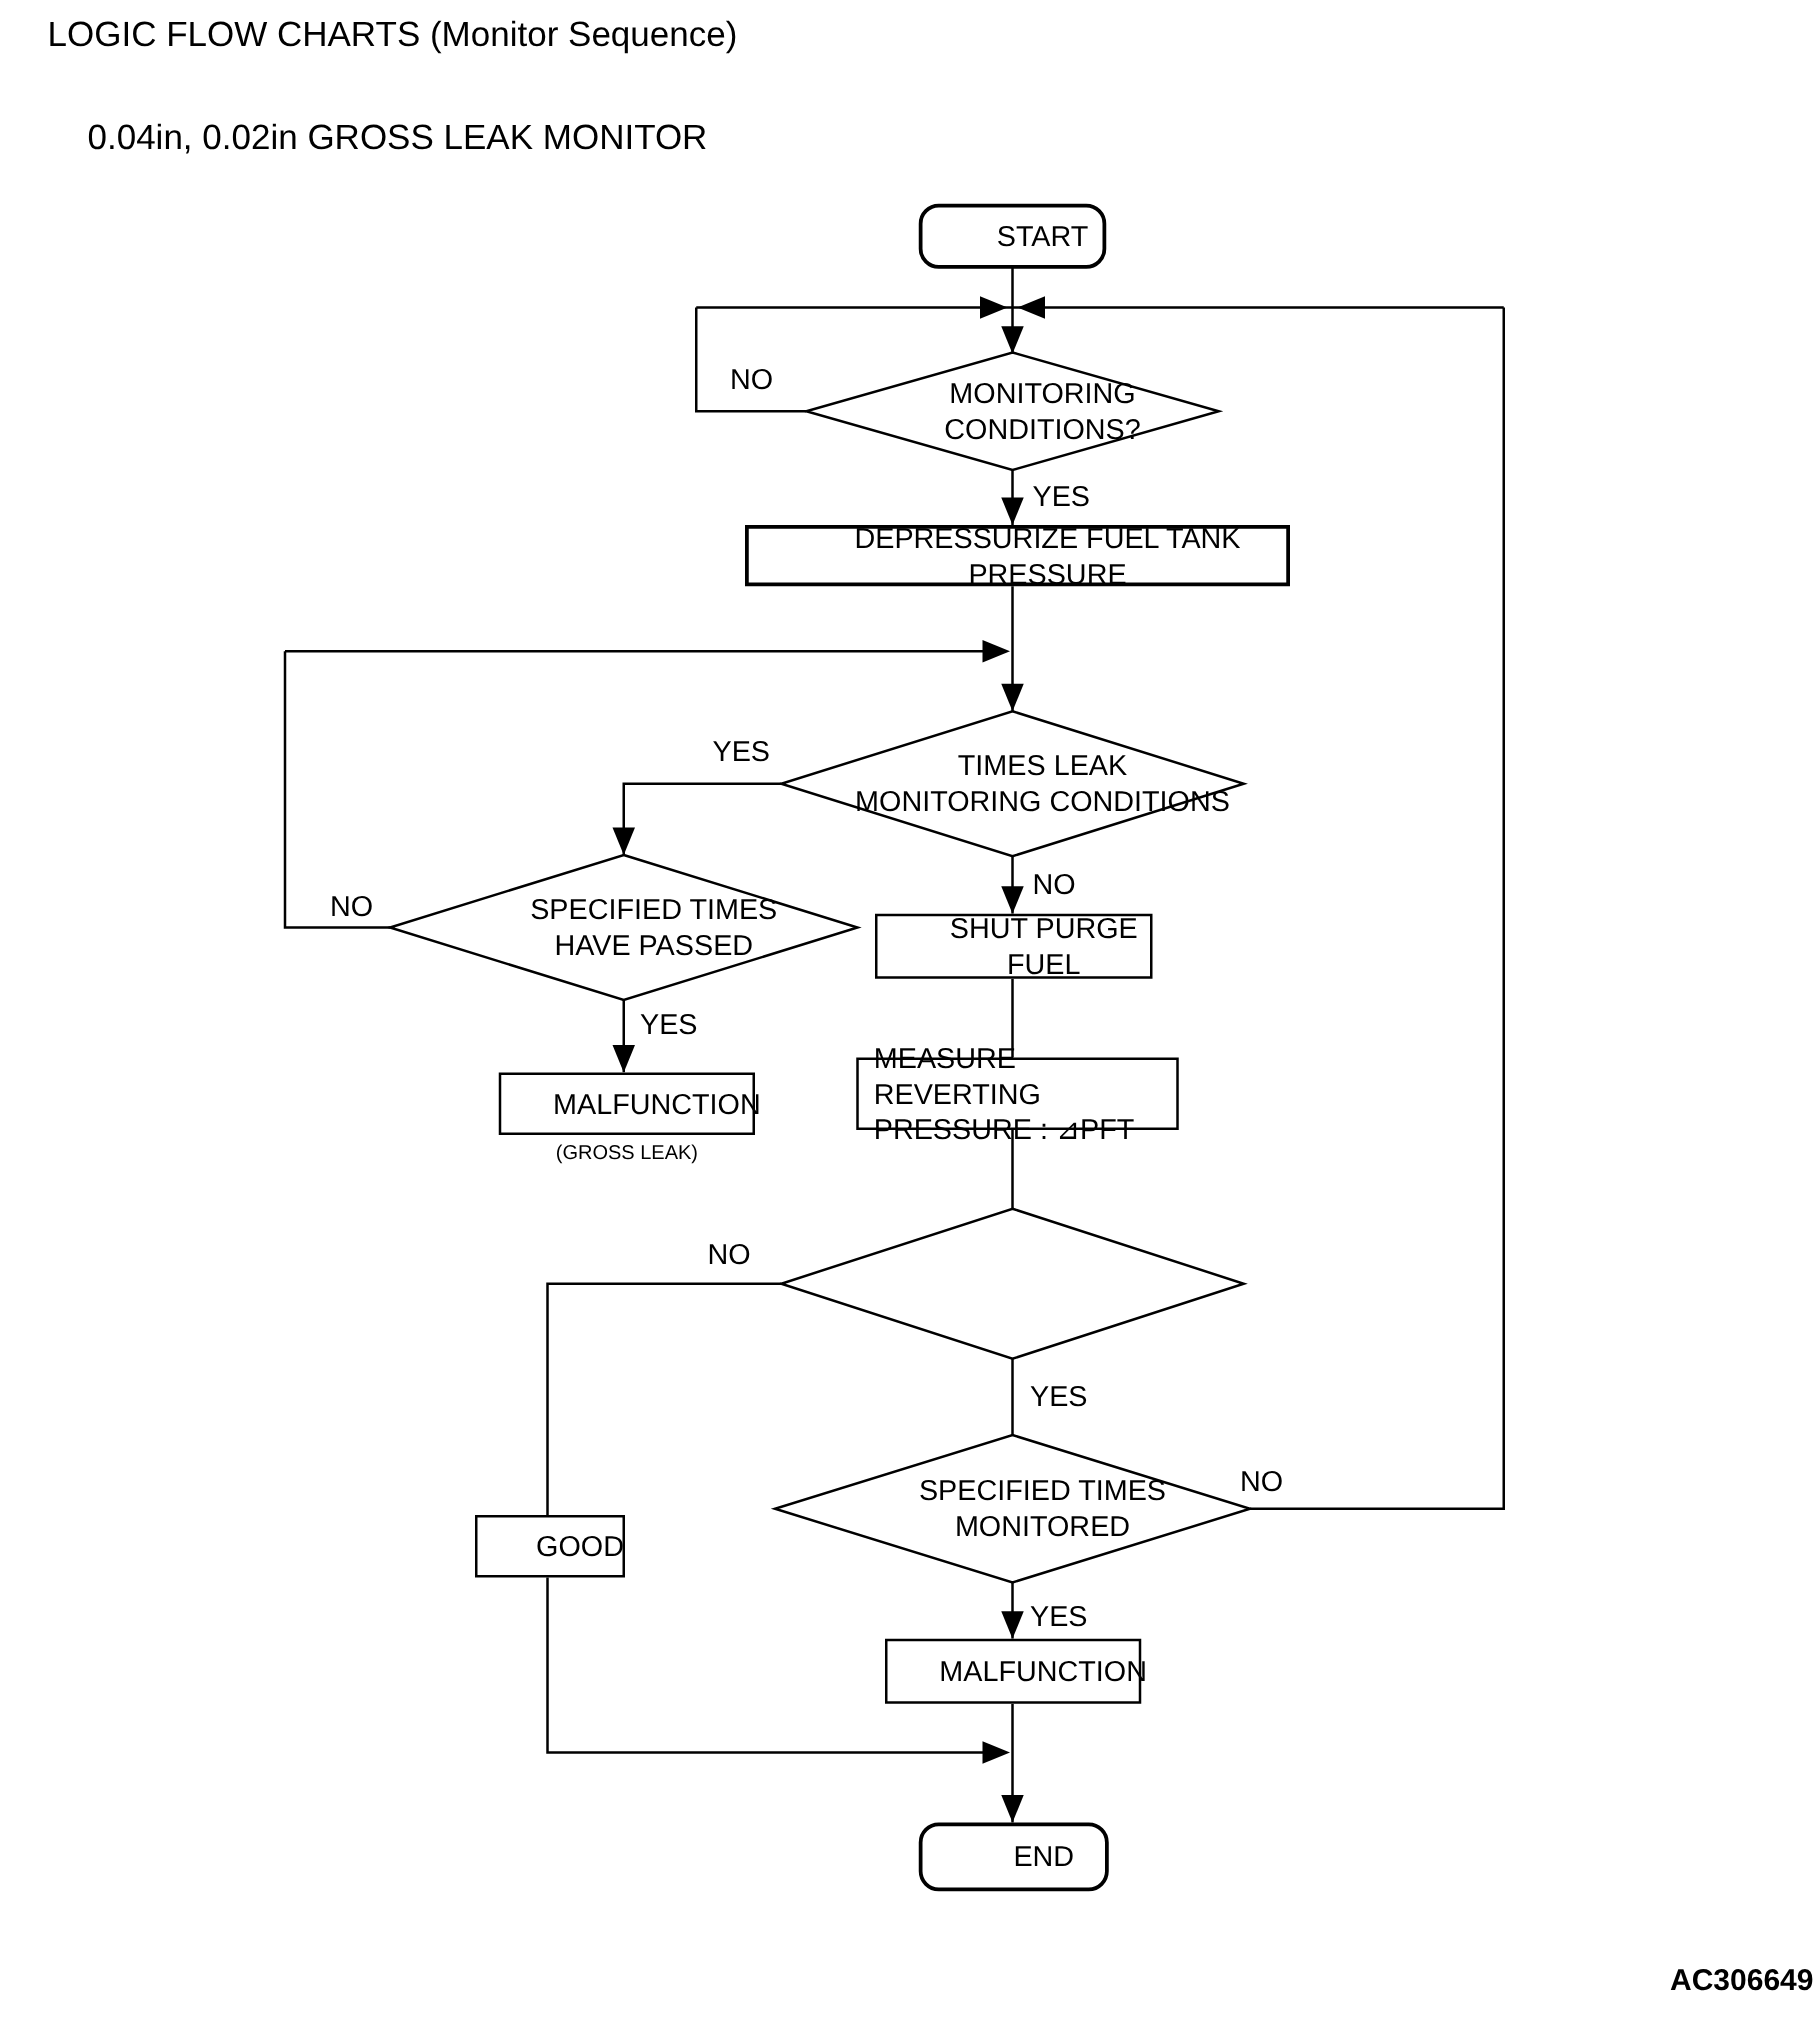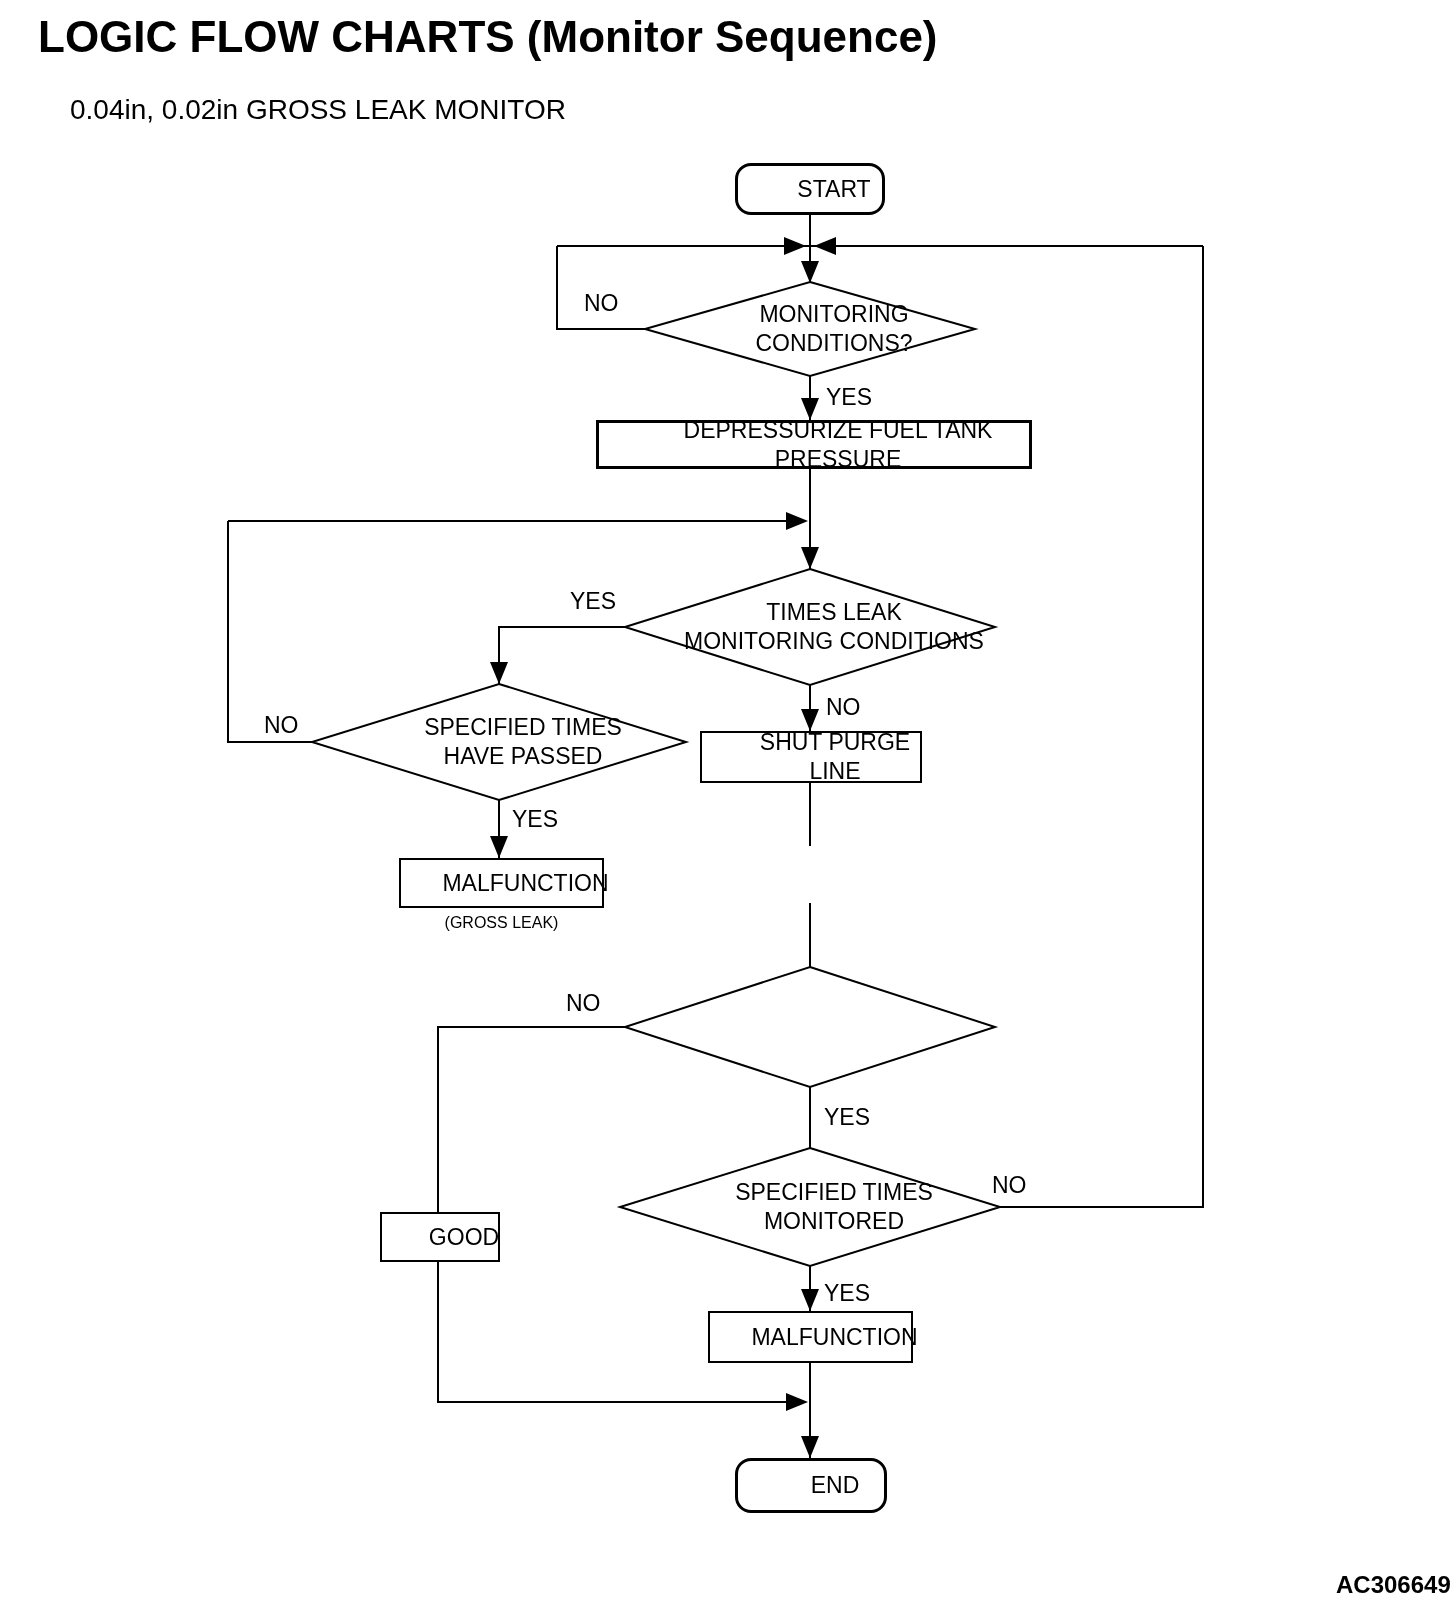--- a/index.html
+++ b/index.html
@@ -1,21 +1,21 @@
 <!DOCTYPE html>
 <html><head>
 <meta charset="utf-8">
 <style>
   html,body { margin:0; padding:0; background:#fff; }
   .page {
     position:relative; width:1456px; height:1616px; background:#ffffff;
     font-family:"Liberation Sans","DejaVu Sans",sans-serif; color:#000;
     overflow:hidden;
   }
-  .title { position:absolute; left:38px; top:12px; font-size:44px; font-weight:bold; white-space:nowrap; }
+  .title { position:absolute; left:38px; top:12px; font-size:28px; font-weight:normal; white-space:nowrap; }
   .subtitle { position:absolute; left:70px; top:94px; font-size:28px; white-space:nowrap; }
   svg.connectors { position:absolute; left:0; top:0; }
   .node {
     position:absolute; box-sizing:border-box;
     display:flex; flex-direction:column; align-items:center; justify-content:center;
     text-align:center; font-size:23px; line-height:1.25; background:#fff;padding-left:48px;
   }
   .box { border:2px solid #000; }
   .box-thick { border:3px solid #000; }
   .terminator { border:3px solid #000; border-radius:16px; }
@@ -102,23 +102,27 @@
     <span class="line">SPECIFIED TIMES</span>
     <span class="line">HAVE PASSED</span>
   </div>
 
   <div class="node box" style="left:399px; top:858px; width:205px; height:50px;">
     <span class="line">MALFUNCTION</span>
   </div>
   <div class="caption" style="left:399px; top:914px; width:205px;">(GROSS LEAK)</div>
 
   <div class="node box" style="left:700px; top:731px; width:222px; height:52px;">
-    <span class="line">SHUT PURGE LINE</span>
+    <span class="line">SHUT PURGE FUEL</span>
   </div>
 
+  <div class="node box left-align" style="left:685px; top:846px; width:258px; height:58px;">
+    <span class="line">MEASURE REVERTING</span>
+    <span class="line">PRESSURE : ⊿PFT</span>
+  </div>
 
 
   <div class="node dtext" style="left:635px; top:1172px; width:350px; height:70px;">
     <span class="line">SPECIFIED TIMES</span>
     <span class="line">MONITORED</span>
   </div>
 
   <div class="node box" style="left:380px; top:1188px; width:120px; height:50px;margin-top:24px;">
     <span class="line">GOOD</span>
   </div>

